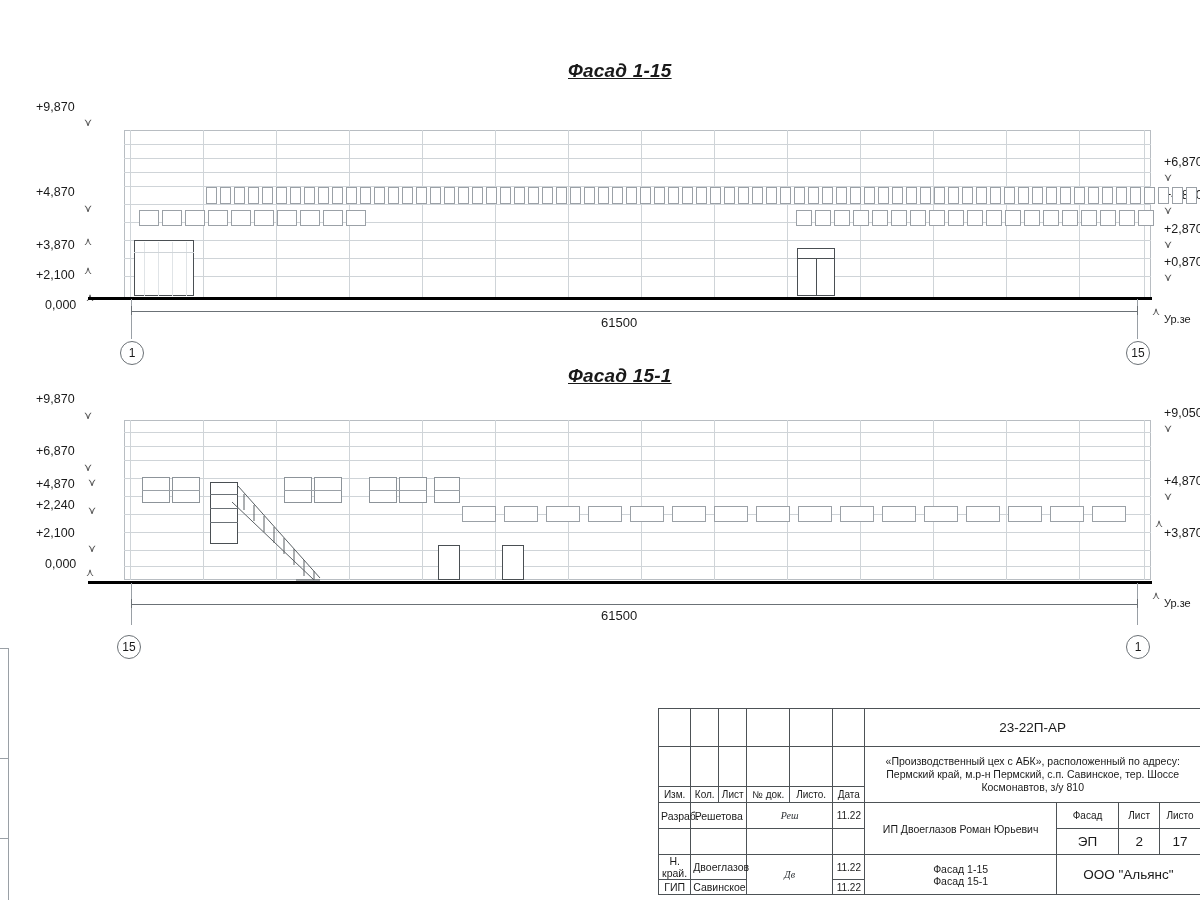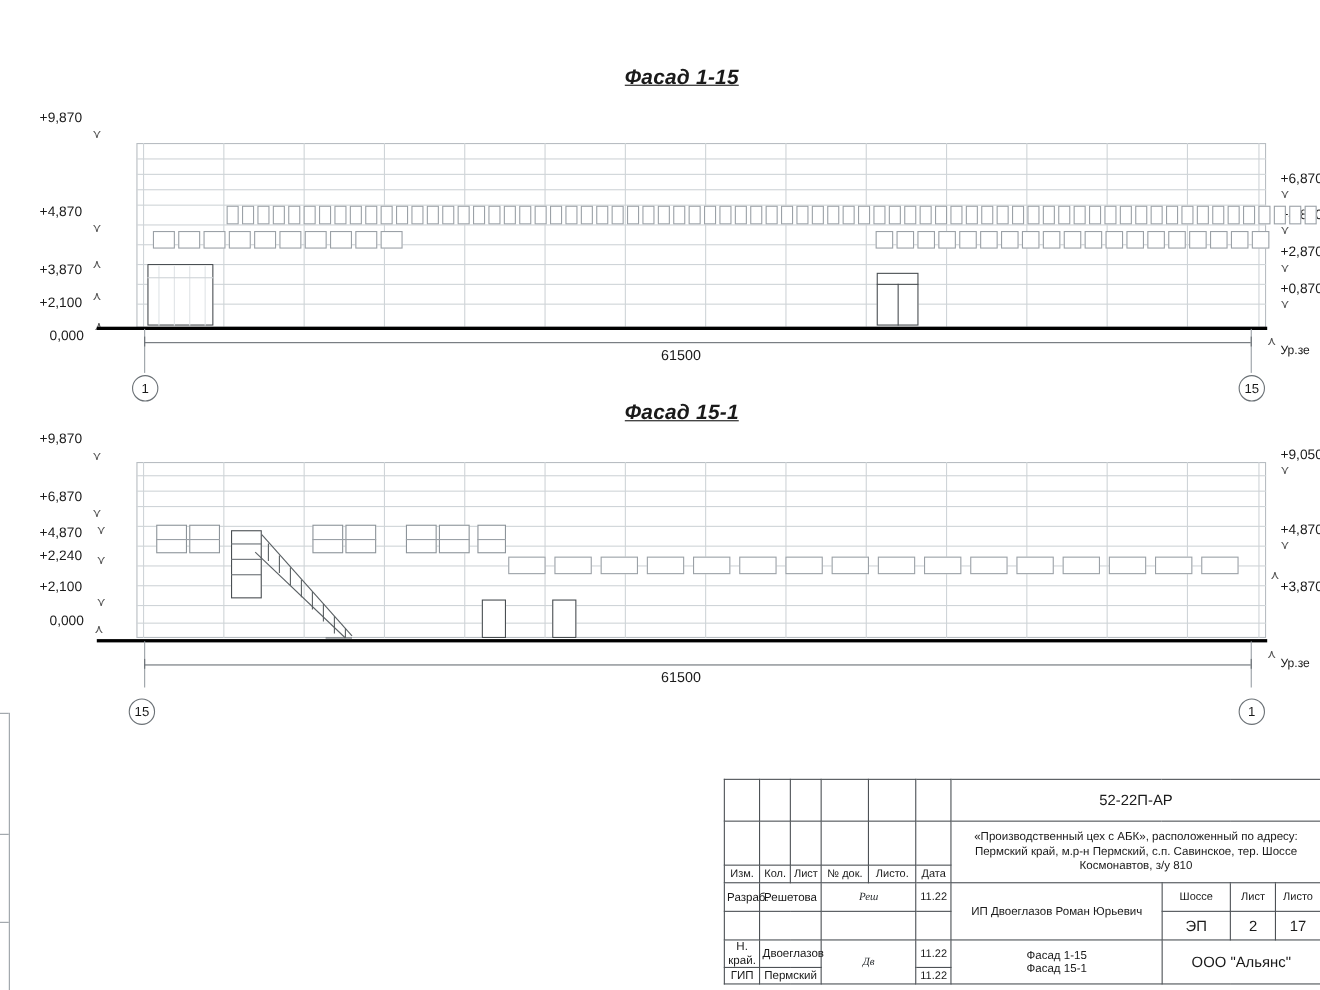--- a/index.html
+++ b/index.html
@@ -402,21 +402,21 @@
       </colgroup>
 
       <tbody>
           <tr style="height:38px;">
         <td></td>
         <td></td>
         <td></td>
         <td></td>
         <td></td>
         <td></td>
-        <td class="big" colspan="4">52-22П-АР</td>
+        <td class="big" colspan="4">23-22П-АР</td>
       </tr>
 
       <tr style="height:40px;">
         <td></td>
         <td></td>
         <td></td>
         <td></td>
         <td></td>
         <td></td>
         <td class="mid" colspan="4" rowspan="2">«Производственный цех с АБК», расположенный по адресу: Пермский край, м.р-н Пермский, с.п. Савинское, тер. Шоссе Космонавтов, з/у 810</td>
@@ -430,21 +430,21 @@
         <td>Листо.</td>
         <td>Дата</td>
       </tr>
 
       <tr style="height:26px;">
         <td class="name">Разраб.</td>
         <td class="name" colspan="2">Решетова</td>
         <td class="sig" colspan="2">Реш</td>
         <td>11.22</td>
         <td class="name" rowspan="2">ИП Двоеглазов Роман Юрьевич</td>
-        <td>Шоссе</td>
+        <td>Фасад</td>
         <td>Лист</td>
         <td>Листо</td>
       </tr>
 
       <tr style="height:26px;">
         <td></td>
         <td colspan="2"></td>
         <td colspan="2"></td>
         <td></td>
         <td class="big">ЭП</td>
@@ -459,20 +459,20 @@
         <td>11.22</td>
         <td class="name" rowspan="2">
           <div>Фасад 1-15</div>
           <div>Фасад 15-1</div>
         </td>
         <td class="big nowrap" colspan="3" rowspan="2">ООО "Альянс"</td>
       </tr>
 
       <tr style="height:15px;">
         <td class="name">ГИП</td>
-        <td class="name" colspan="2">Пермский</td>
+        <td class="name" colspan="2">Савинское</td>
         <td>11.22</td>
       </tr>
     </tbody>
       </table>
   </div>
 
 </div>
 
 </body></html>

